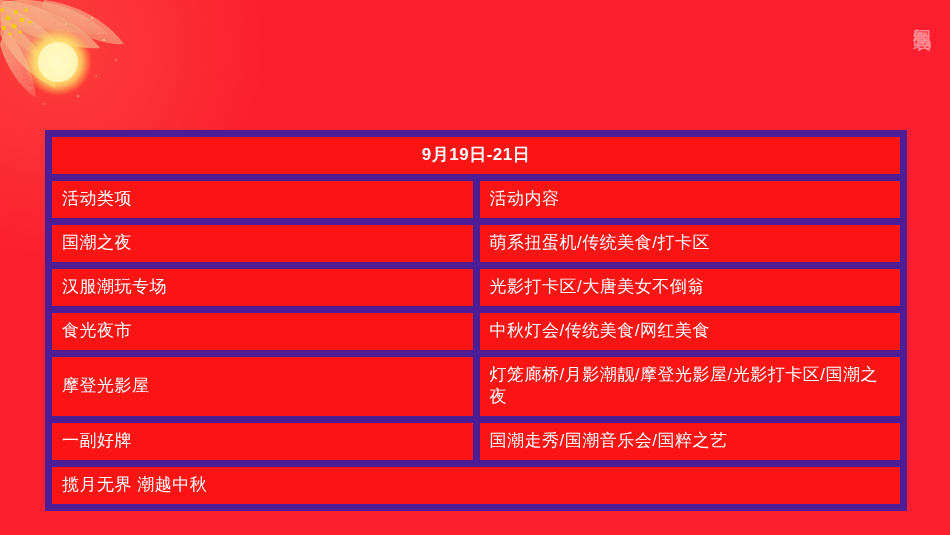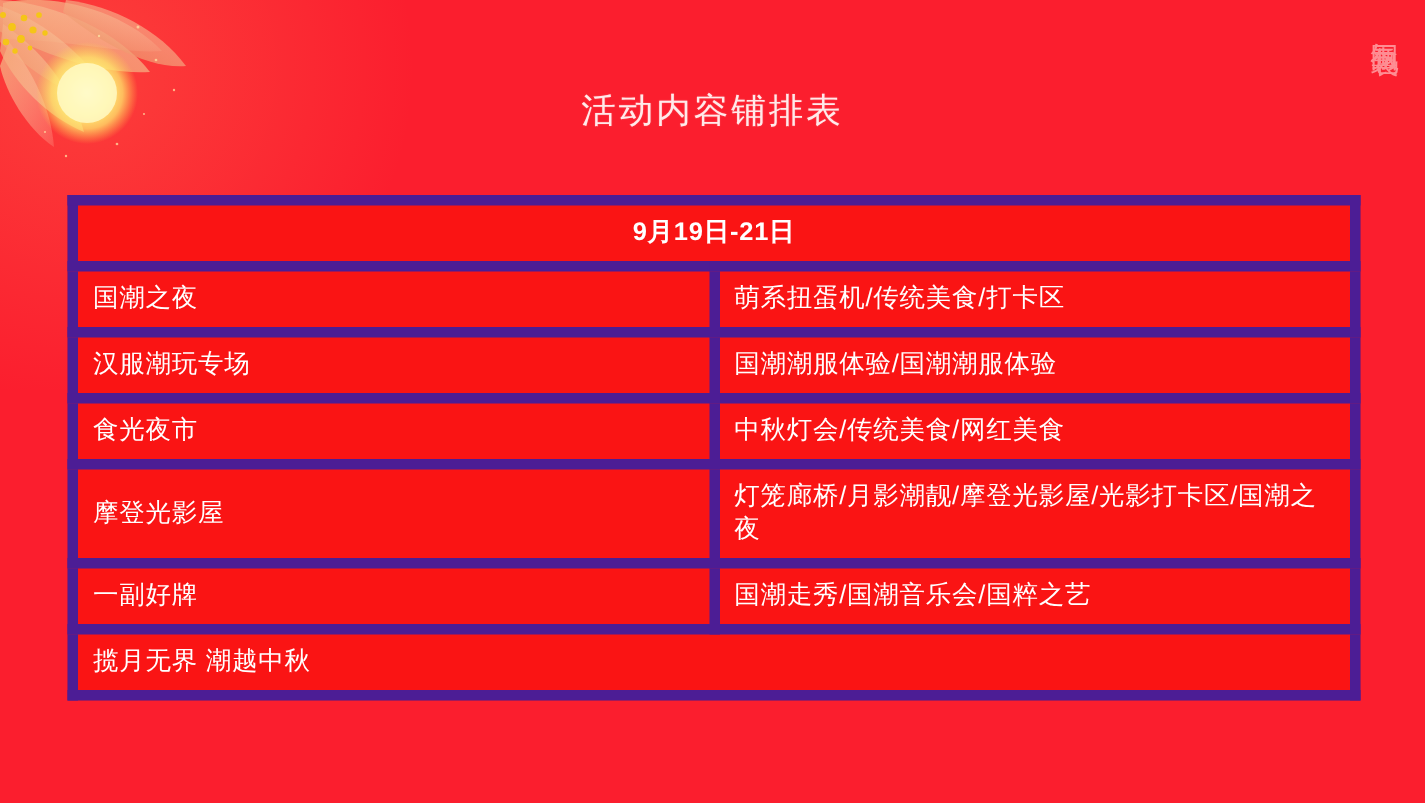--- a/index.html
+++ b/index.html
@@ -186,38 +186,41 @@
         <circle cx="78" cy="96" r="0.9"></circle>
         <circle cx="44" cy="104" r="0.8"></circle>
         <circle cx="116" cy="60" r="0.8"></circle>
         <circle cx="66" cy="24" r="0.8"></circle>
         <circle cx="30" cy="88" r="0.7"></circle>
         <circle cx="96" cy="76" r="0.7"></circle>
       </g>
     </svg>
   </div>
 
-  <div class="slide-title">活动内容铺排表</div>
 
   <div class="side-label">氛围包装</div>
 
   <div class="table-wrap">
     <table class="schedule">
       <tbody>
         <tr>
           <td class="date-header" colspan="2">9月19日-21日</td>
         </tr>
+        <tr class="col-head">
+          <td class="col-cat">活动类项</td>
+          <td>活动内容</td>
+        </tr>
 
         <tr>
           <td class="col-cat">国潮之夜</td>
           <td>萌系扭蛋机/传统美食/打卡区</td>
         </tr>
         <tr>
           <td class="col-cat">汉服潮玩专场</td>
-          <td>国潮潮服体验/国潮潮服体验</td>
+          <td>光影打卡区/大唐美女不倒翁</td>
         </tr>
         <tr>
           <td class="col-cat">食光夜市</td>
           <td>中秋灯会/传统美食/网红美食</td>
         </tr>
         <tr>
           <td class="col-cat">摩登光影屋</td>
           <td>灯笼廊桥/月影潮靓/摩登光影屋/光影打卡区/国潮之夜</td>
         </tr>
         <tr>

